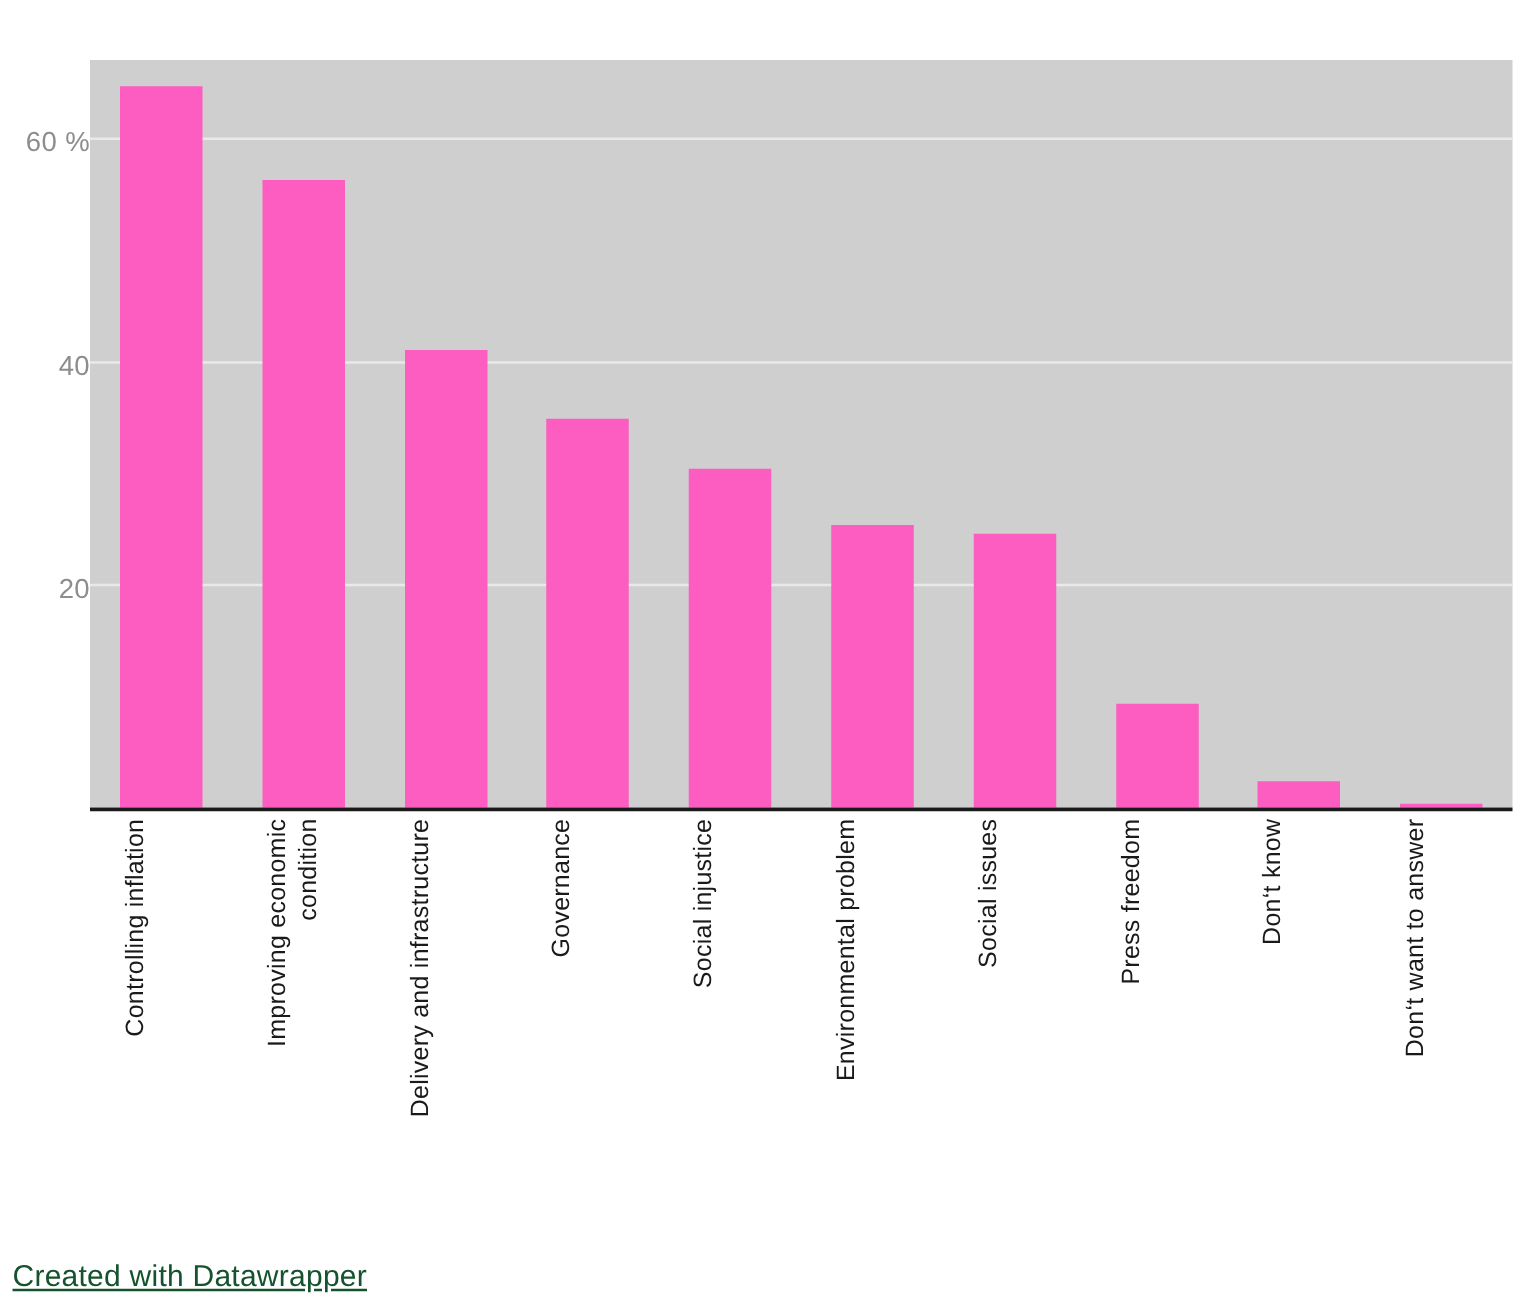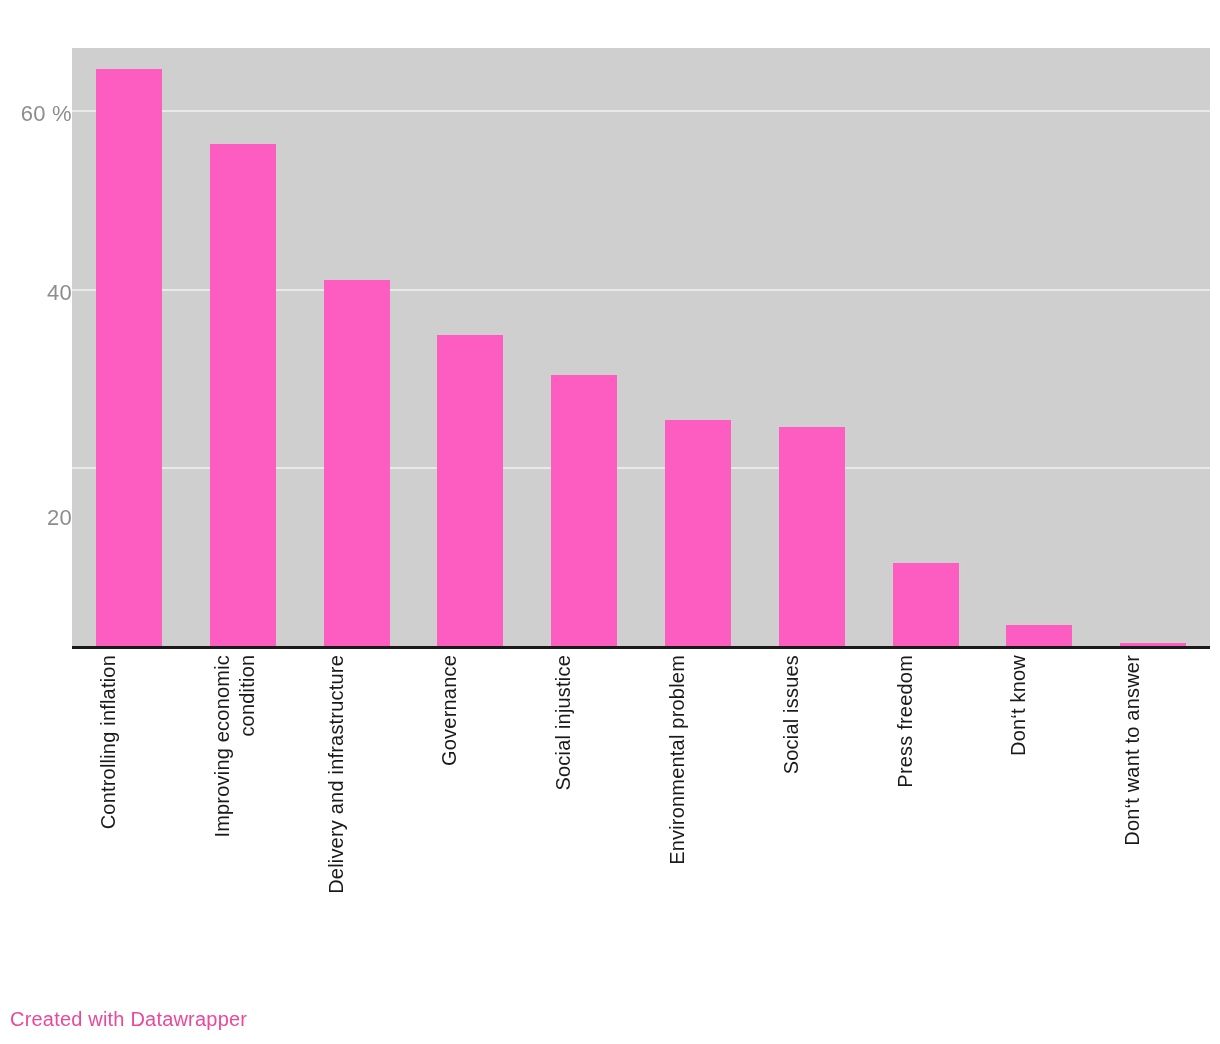--- a/index.html
+++ b/index.html
@@ -97,23 +97,24 @@
     text-align: right;
     white-space: pre-line;
     letter-spacing: 0.2px;
   }
 
   
   .footer {
     position: absolute;
     left: 10px;
     top: 1008px;
-    font-size: 20px;
-    color: #ec4899;
+    font-size: 24px;
+    color: #14532d;
     letter-spacing: 0.2px;
+    text-decoration: underline;
   }
 </style>
 </head>
 <body>
 
 <div id="chart-root">
 
   <div class="plot-area">
     <div id="gridlines">
         <div class="gridline" style="top: 62.4776px;"></div>
@@ -132,21 +133,21 @@
         <div class="bar" title="Don‘t know: 2.3" style="left: 934.3px; width: 66px; height: 20.5284px; background: rgb(253, 92, 192);"></div>
         <div class="bar" title="Don‘t want to answer: 0.3" style="left: 1048.1px; width: 66px; height: 2.67761px; background: rgb(253, 92, 192);"></div>
       </div>
   </div>
 
   <div class="baseline"></div>
 
   <div class="yaxis" id="yaxis">
       <div class="ytick-label" style="top: 110.478px;">60 %</div>
       <div class="ytick-label" style="top: 288.985px; text-align: right;">40</div>
-      <div class="ytick-label" style="top: 467.493px; margin-top: 47px;">20</div>
+      <div class="ytick-label" style="top: 467.493px;">20</div>
     </div>
 
   <div class="xlabels" id="xlabels">
       <div class="xlabel" style="left: 23.9px; width: 66px;">Controlling inflation</div>
       <div class="xlabel" style="left: 137.7px; width: 66px;">Improving economic
 condition</div>
       <div class="xlabel" style="left: 251.5px; width: 66px;">Delivery and infrastructure</div>
       <div class="xlabel" style="left: 365.3px; width: 66px;">Governance</div>
       <div class="xlabel" style="left: 479.1px; width: 66px;">Social injustice</div>
       <div class="xlabel" style="left: 592.9px; width: 66px;">Environmental problem</div>

